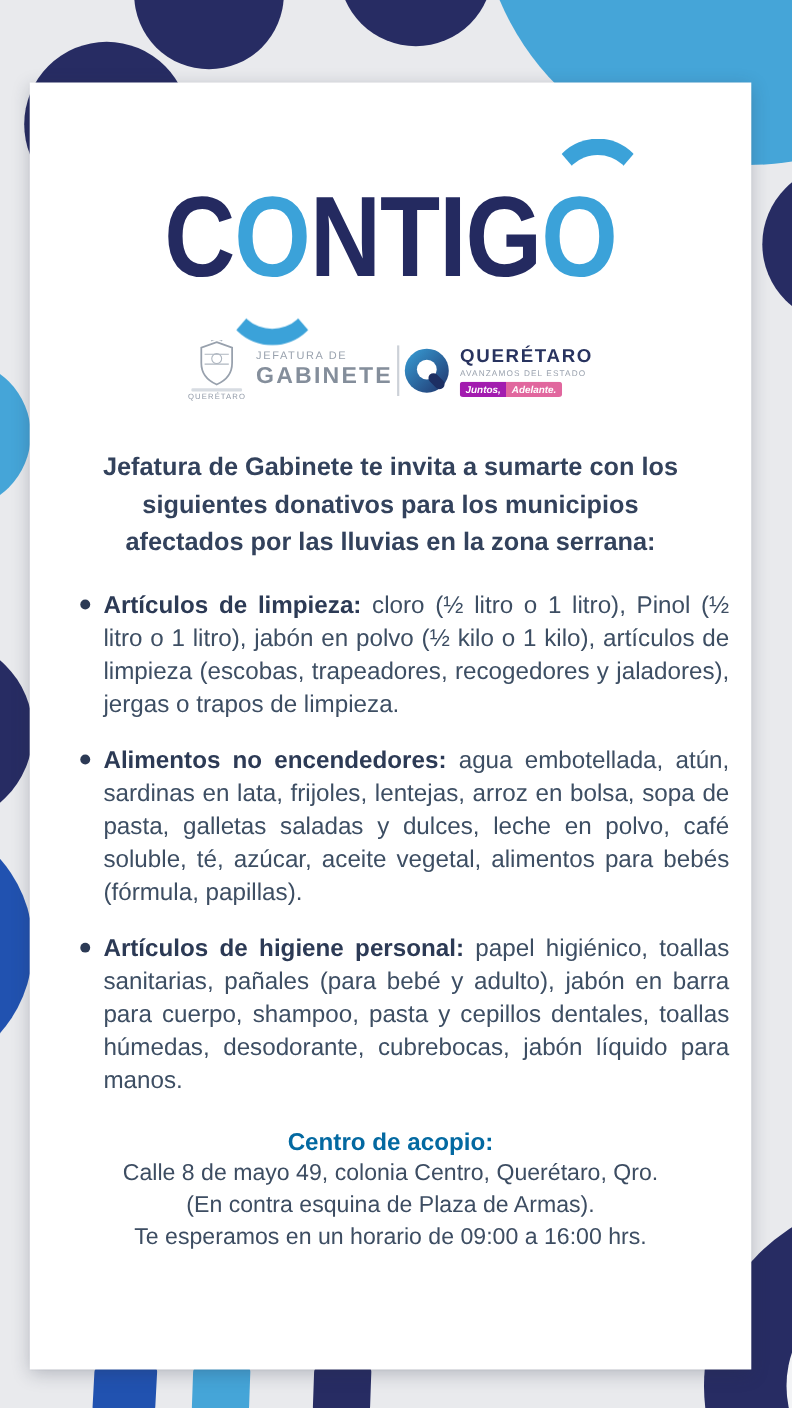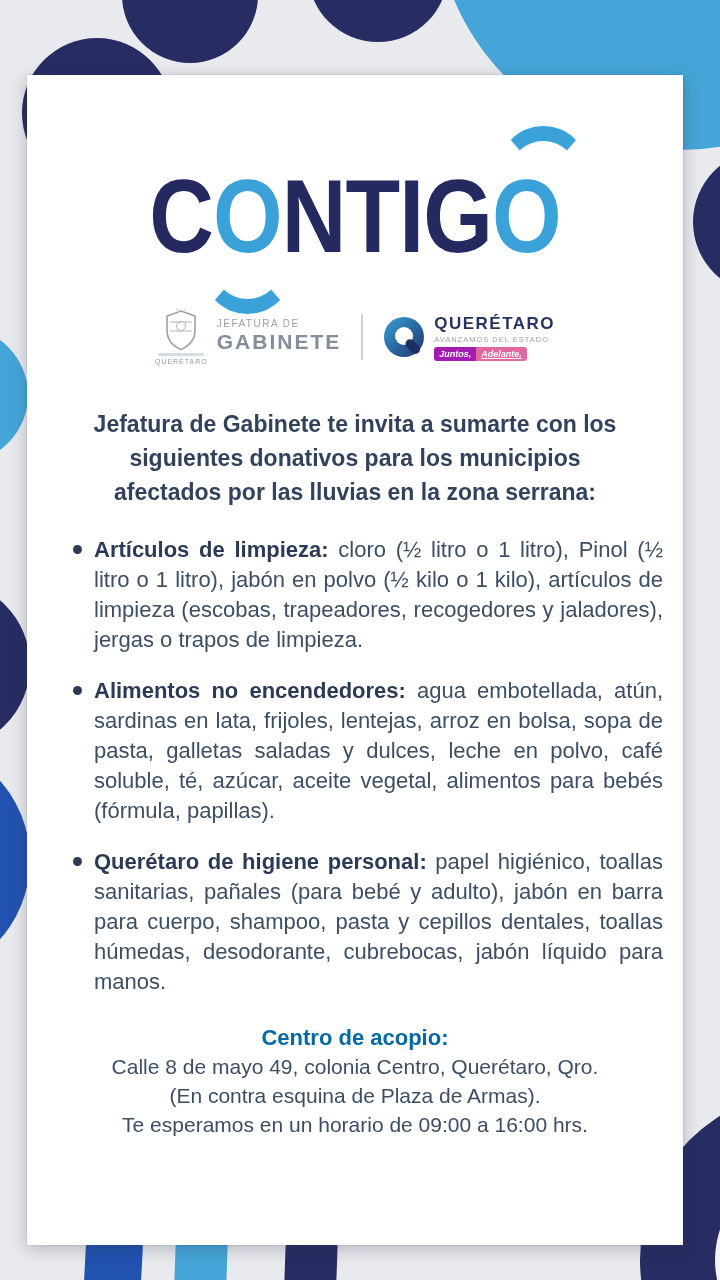--- a/index.html
+++ b/index.html
@@ -35,38 +35,38 @@
   .arc-down{left:50%;transform:translateX(-50%);bottom:-46px;border-bottom-color:#3ba2d9;}
   .arc-up{left:calc(50% - 32px);top:-38px;border-top-color:#3ba2d9;}
   
   .tagline{
     margin-top:44px;text-align:center;
     font-weight:700;font-size:30px;letter-spacing:3px;color:#262c5e;
   }
   
   .partners{
     margin-top:38px;height:60px;
-    display:flex;justify-content:center;align-items:center;gap:20px;
+    display:flex;justify-content:center;align-items:center;gap:4px;
   }
   .p-left{display:flex;align-items:flex-start;gap:9px;}
   .shield-col{display:flex;flex-direction:column;align-items:center;}
   .micro-bar{width:46px;height:3px;background:#d7dce2;margin-top:2px;border-radius:1px;}
   .seal-caption{font-size:7px;letter-spacing:1px;color:#8f98a6;margin-top:2px;}
   .jg-text{margin-top:9px;}
   .jg-line1{font-size:10px;letter-spacing:1.5px;color:#98a1ad;}
   .jg-line2{font-size:21px;font-weight:700;letter-spacing:2px;color:#848e9b;margin-top:1px;}
   .divider{width:2px;height:46px;background:#ccd1d8;}
   .p-right{display:flex;align-items:center;gap:9px;}
   .qr-text{display:flex;flex-direction:column;}
   .qr-name{font-size:17px;font-weight:700;letter-spacing:1.5px;color:#28335f;}
   .qr-sub{font-size:7.5px;letter-spacing:1px;color:#9aa2ae;margin-top:1px;}
   .badges{display:flex;margin-top:3px;border-radius:3px;overflow:hidden;width:max-content;}
   .badge{font-size:9px;font-style:italic;font-weight:700;color:#ffffff;padding:2px 5px;}
   .badge-teal{background:#a21caf;}
-  .badge-pink{background:#e1679e;text-decoration:underline;}
+  .badge-pink{background:#e1679e;}
   
   .intro{
     margin:40px 48px 0 48px;text-align:center;
     font-size:23px;line-height:34px;font-weight:700;color:#33425c;
   }
   
   .items{list-style:none;margin:26px 0 0 0;padding:0 20px 0 46px;}
   .items li{
     position:relative;padding-left:21px;margin-bottom:21px;
     font-size:22px;line-height:30px;color:#3d4e63;text-align:justify;
@@ -164,21 +164,21 @@
     <li>
       <span class="dot"></span>
       <b>Artículos de limpieza:</b><span> cloro (½ litro o 1 litro), Pinol (½ litro o 1 litro), jabón en polvo (½ kilo o 1 kilo), artículos de limpieza (escobas, trapeadores, recogedores y jaladores), jergas o trapos de limpieza.</span>
     </li>
     <li>
       <span class="dot"></span>
       <b>Alimentos no encendedores:</b><span> agua embotellada, atún, sardinas en lata, frijoles, lentejas, arroz en bolsa, sopa de pasta, galletas saladas y dulces, leche en polvo, café soluble, té, azúcar, aceite vegetal, alimentos para bebés (fórmula, papillas).</span>
     </li>
     <li>
       <span class="dot"></span>
-      <b>Querétaro de higiene personal:</b><span> papel higiénico, toallas sanitarias, pañales (para bebé y adulto), jabón en barra para cuerpo, shampoo, pasta y cepillos dentales, toallas húmedas, desodorante, cubrebocas, jabón líquido para manos.</span>
+      <b>Artículos de higiene personal:</b><span> papel higiénico, toallas sanitarias, pañales (para bebé y adulto), jabón en barra para cuerpo, shampoo, pasta y cepillos dentales, toallas húmedas, desodorante, cubrebocas, jabón líquido para manos.</span>
     </li>
   </ul>
 
   <div class="footer">
     <div class="f-title">Centro de acopio:</div>
     <div>Calle 8 de mayo 49, colonia Centro, Querétaro, Qro.</div>
     <div>(En contra esquina de Plaza de Armas).</div>
     <div>Te esperamos en un horario de 09:00 a 16:00 hrs.</div>
 
   </div>

